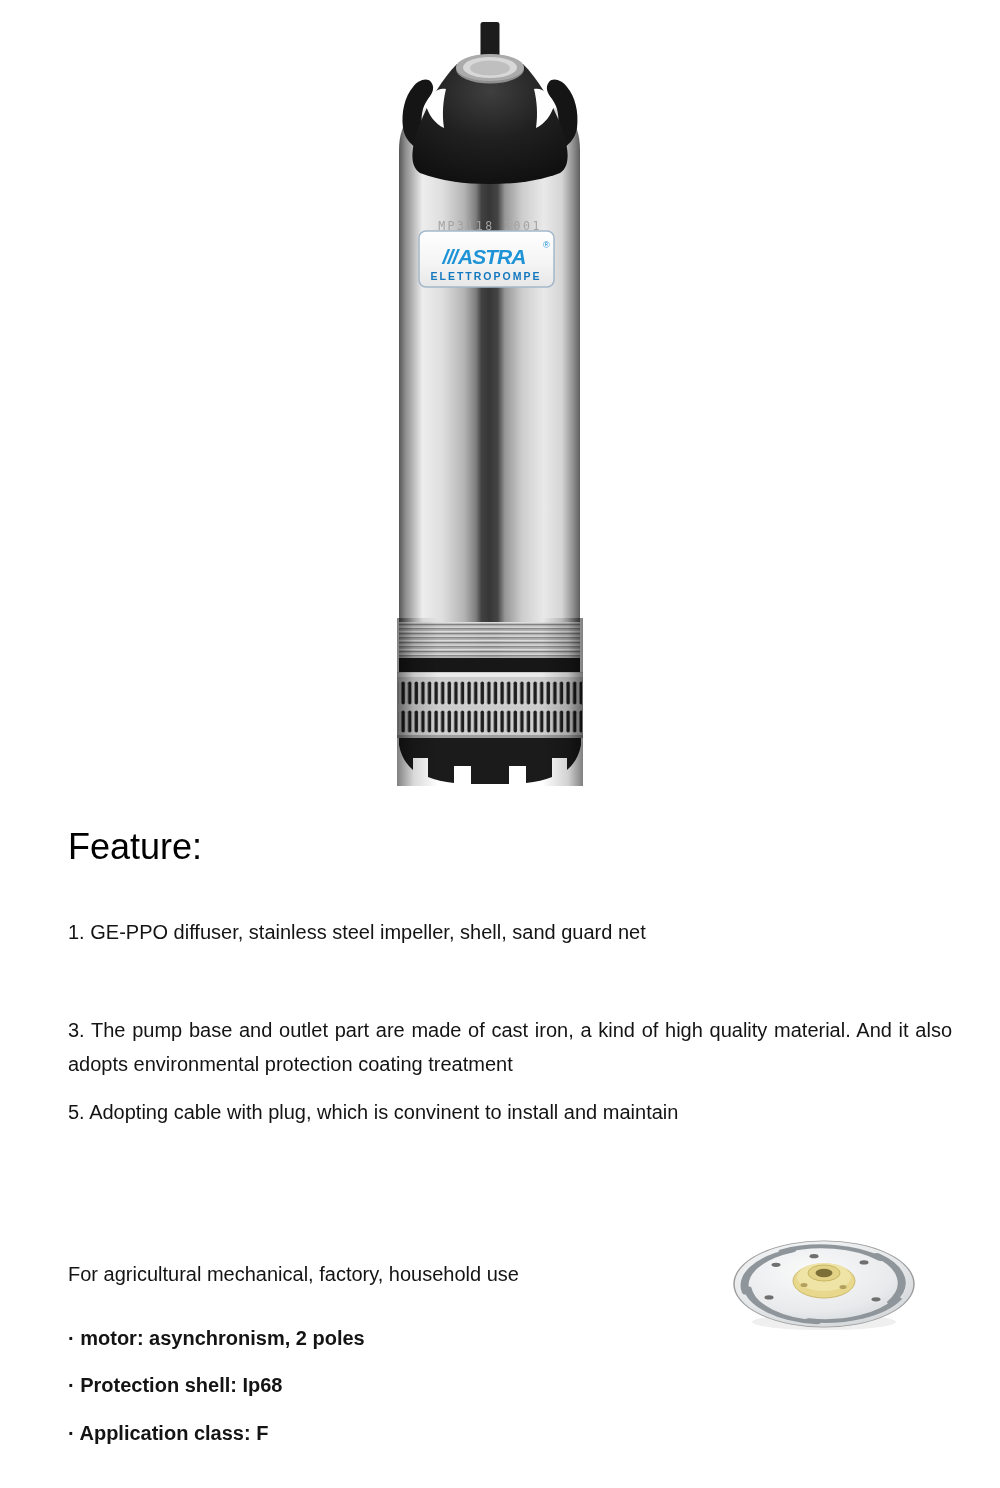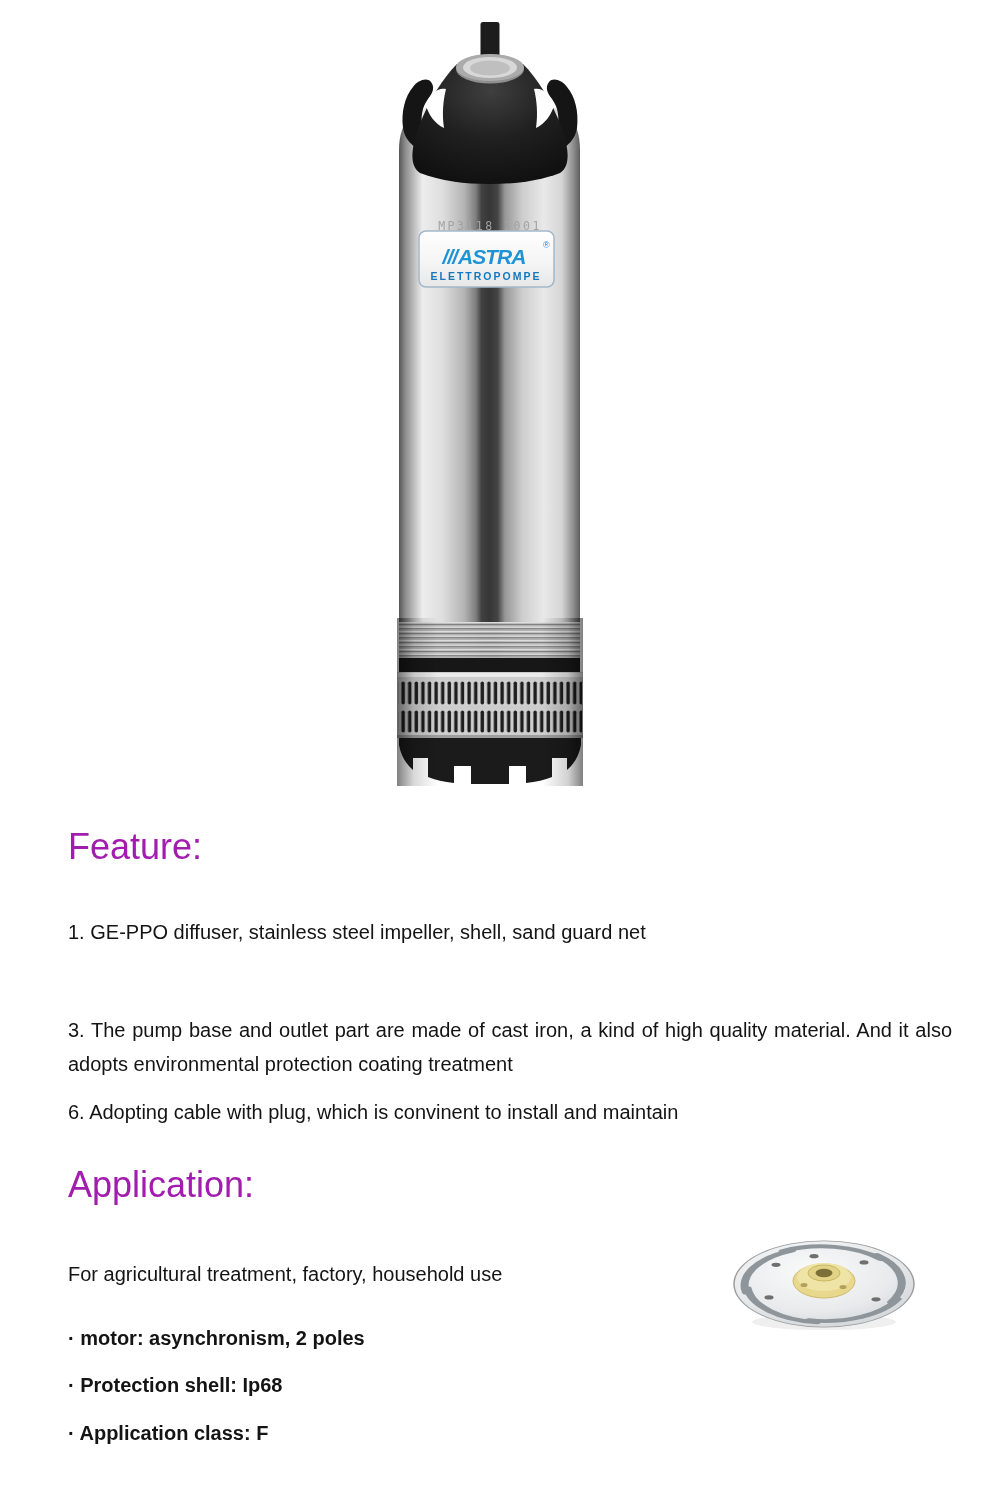--- a/index.html
+++ b/index.html
@@ -1,18 +1,18 @@
 <!DOCTYPE html>
 <html><head>
 <meta charset="utf-8">
 <style>
   html,body{margin:0;padding:0;background:#ffffff;}
   body{width:1000px;height:1488px;position:relative;font-family:"Liberation Sans",sans-serif;}
   .page{position:absolute;left:12px;top:0;width:1000px;height:1488px;background:#fff;overflow:hidden;}
-  .hdg{position:absolute;left:56px;font-size:36px;line-height:1;font-weight:400;color:#a21caf;white-space:nowrap;}
+  .hdg{position:absolute;left:56px;font-size:36px;line-height:1;font-weight:400;color:#000000;white-space:nowrap;}
   .para{position:absolute;left:56px;width:884px;font-size:20px;line-height:24px;color:#141414;margin-top:36px;}
   .para.justify{line-height:34px;text-align:justify;text-align-last:left;}
   .spec{position:absolute;left:56px;font-size:20px;line-height:24px;color:#141414;white-space:nowrap;font-weight:bold;}
   svg{position:absolute;display:block;}
   #pump-svg{left:355px;top:0;}
   #impeller-svg{left:712px;top:1230px;}
 </style>
 </head>
 <body>
 
@@ -114,24 +114,23 @@
         <ellipse cx="123" cy="67.5" rx="27" ry="10.5" fill="#d8d8d8"></ellipse>
         <ellipse cx="123" cy="68" rx="20" ry="7.5" fill="#bfbfbf"></ellipse>
       </g>
     </g>
   </svg>
 
   <div class="hdg" style="top:829px">Feature:</div>
 
   <div class="para" style="top:884px">1. GE-PPO diffuser, stainless steel impeller, shell, sand guard net</div>
   <div class="para justify" style="top:977px">3. The pump base and outlet part are made of cast iron, a kind of high quality material. And it also adopts environmental protection coating treatment</div>
-  <div class="para" style="top:1064px">6. Adopting cable with plug, which is convinent to install and maintain</div>
+  <div class="para" style="top:1064px">5. Adopting cable with plug, which is convinent to install and maintain</div>
 
-  <div class="hdg" style="top:1167px">Application:</div>
-  <div class="para" style="top:1226px">For agricultural treatment, factory, household use</div>
+  <div class="para" style="top:1226px">For agricultural mechanical, factory, household use</div>
 
   <svg id="impeller-svg" width="200" height="110" viewBox="0 0 200 110" xmlns="http://www.w3.org/2000/svg">
     <defs>
       <radialGradient id="impG" cx="0.42" cy="0.35" r="0.85">
         <stop offset="0" stop-color="#fafafa"></stop>
         <stop offset="0.55" stop-color="#e8eaec"></stop>
         <stop offset="0.85" stop-color="#cfd3d6"></stop>
         <stop offset="1" stop-color="#b9bdc0"></stop>
       </radialGradient>
     </defs>

